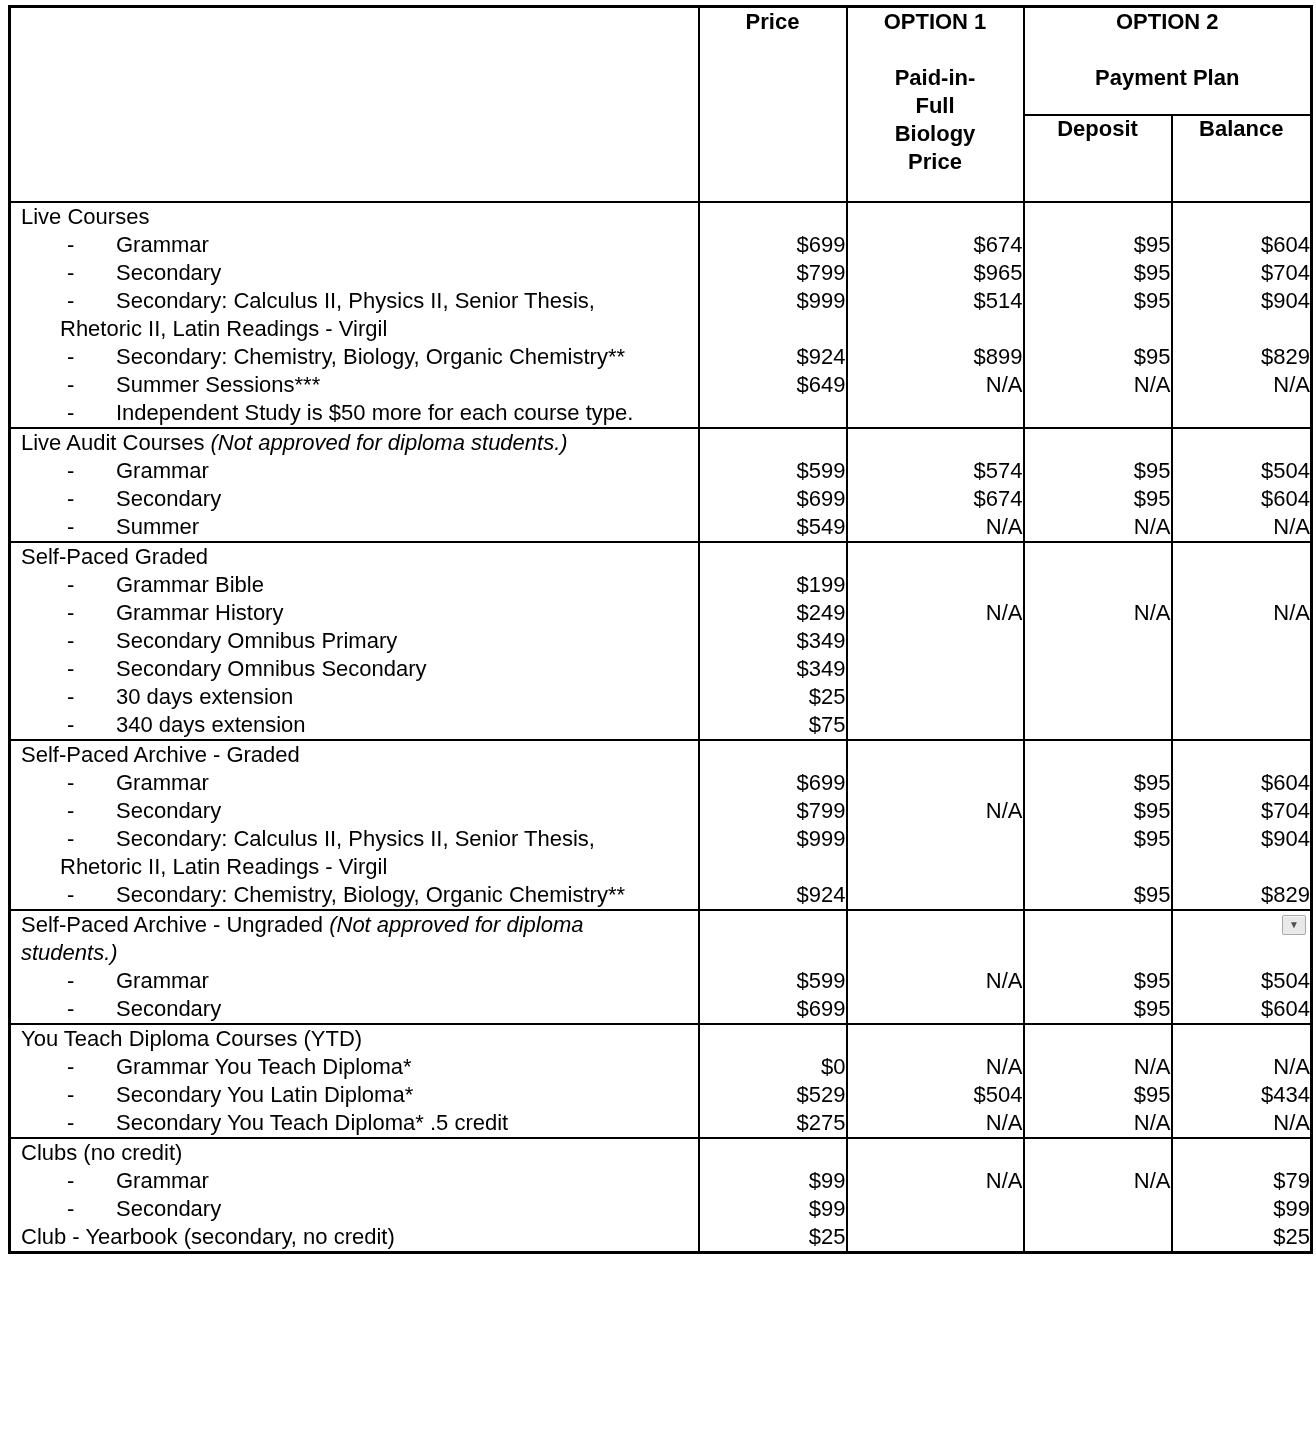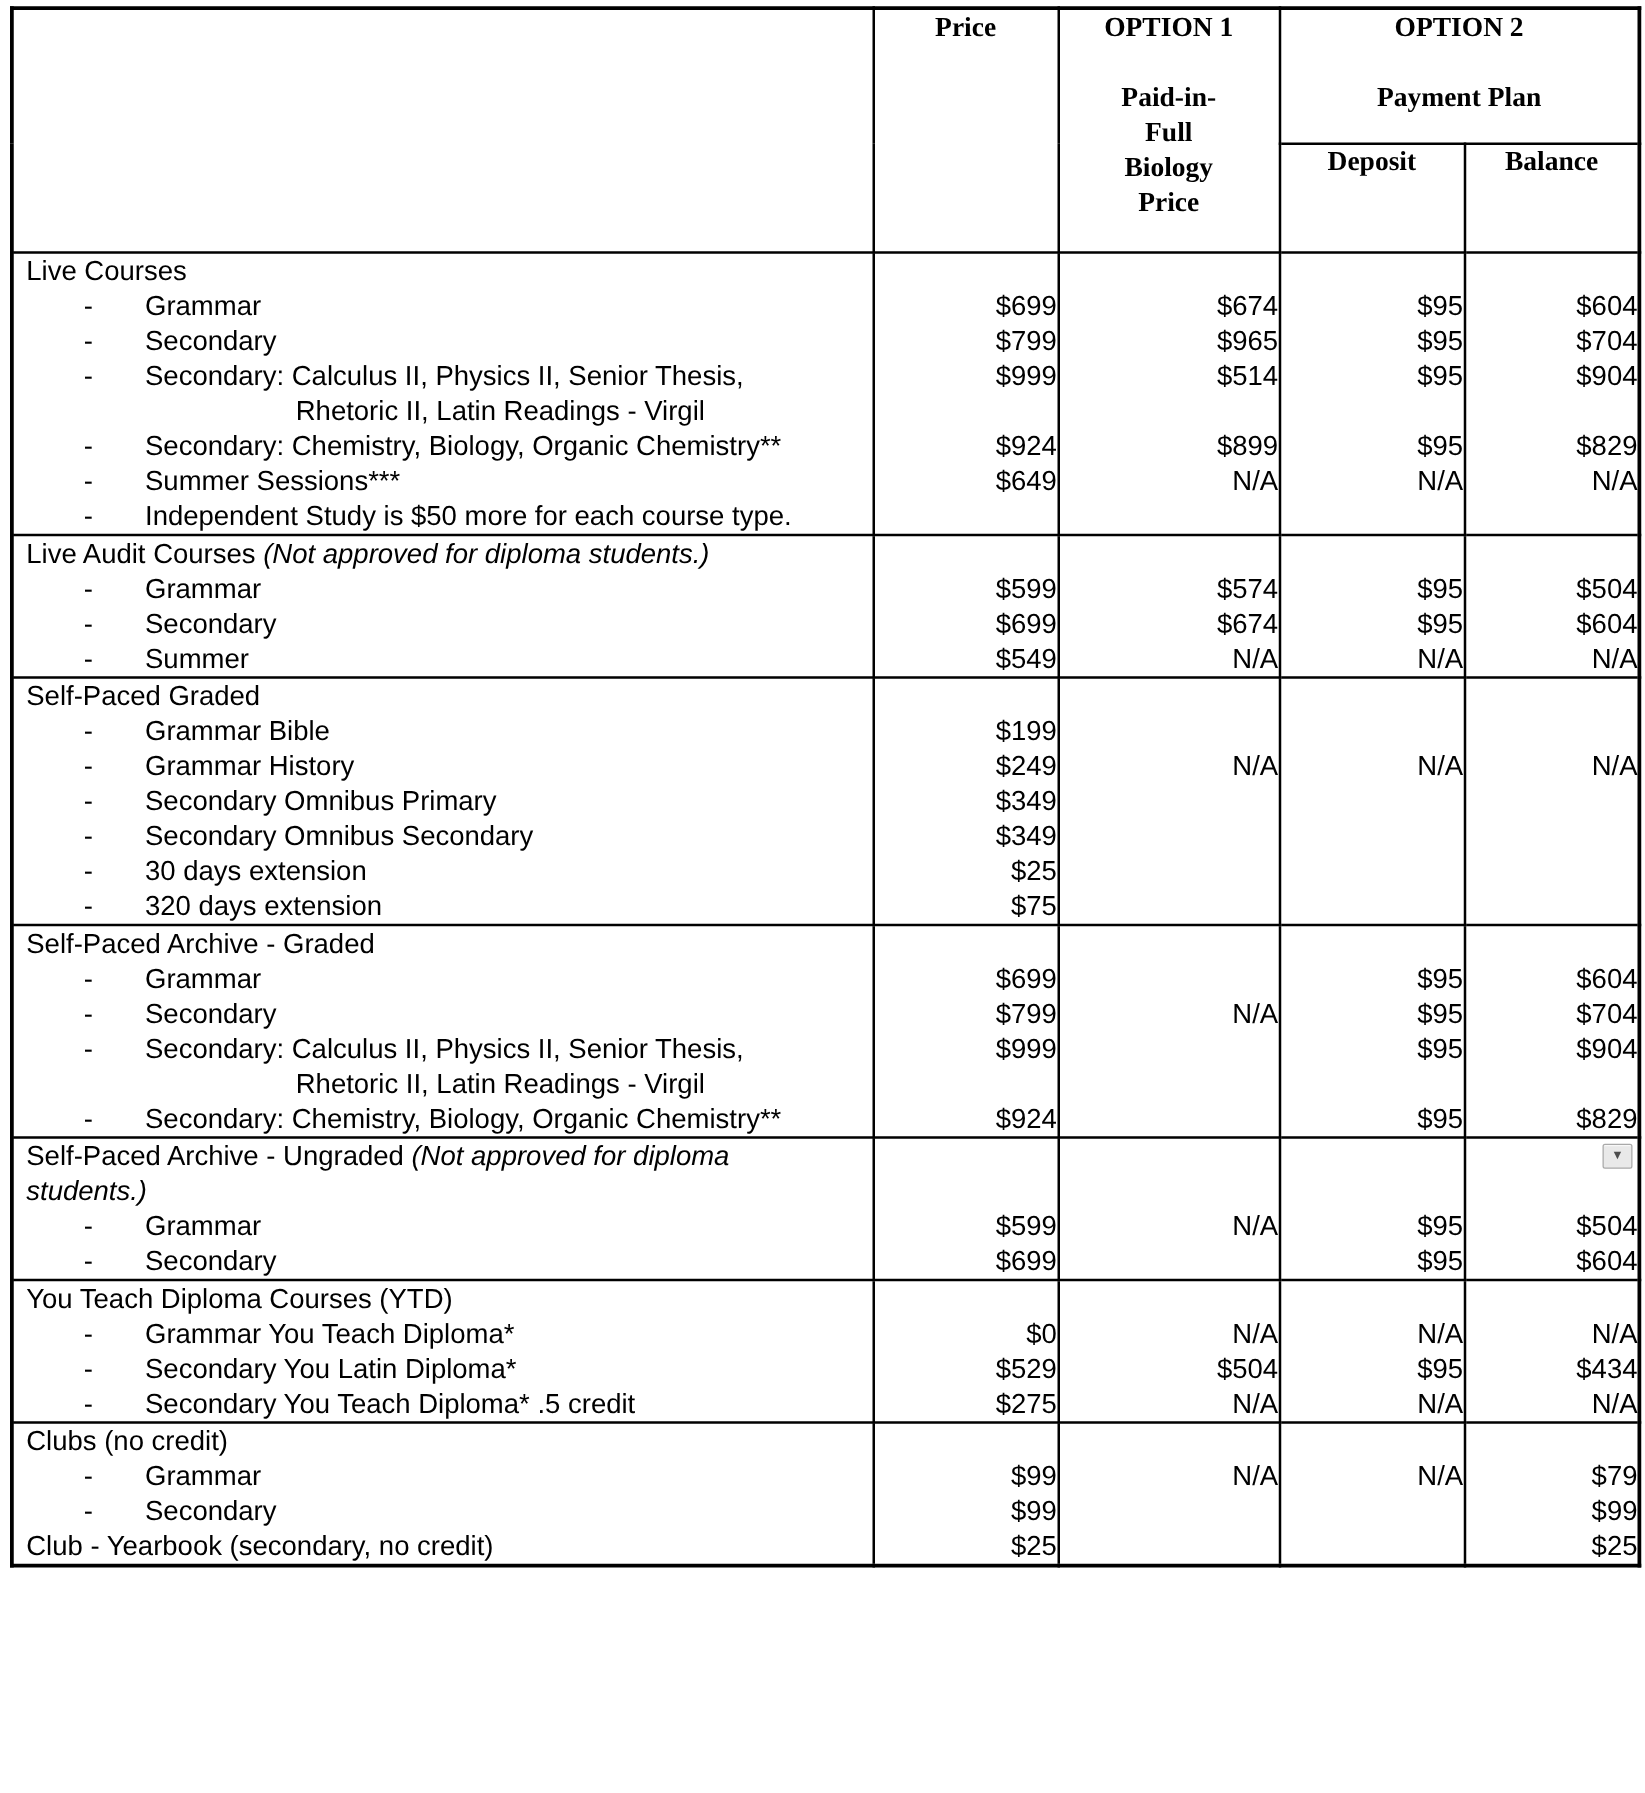--- a/index.html
+++ b/index.html
@@ -12,33 +12,33 @@
 
   table.pricing {
     border-collapse:collapse; table-layout:fixed;
     width:1302px; margin:5px 0 0 8px;
     border:3px solid #000;
     font-size:22px;
   }
   table.pricing td { border:2px solid #000; vertical-align:top; padding:0; }
 
   
-  .hc { font-weight:bold; text-align:center;font-family:Liberation Serif, serif; }
+  .hc { font-weight:bold; text-align:center; }
   .hln { height:28px; line-height:28px; }
   .opt1-h { vertical-align:top; padding-top:8px; }
   .opt2-h { vertical-align:top; padding-top:8px; height:106px; }
   .price-h { vertical-align:middle; }
   .sub-h { height:85px; vertical-align:middle; }
 
   
   .ln { height:28px; line-height:28px; white-space:nowrap; }
   .desc-cell { padding:8px 0 20px 0; }
   .val-cell  { padding:8px 14px 20px 0; text-align:right; }
   .title-ln { padding-left:10px; }
-  .cont-ln  { padding-left:92px;text-align:center; }
+  .cont-ln  { padding-left:49px; }
   .dash { display:inline-block; margin-left:56px; width:49px; }
   .it { font-style:italic; }
   .rel { position:relative; }
 
   
   .dropdown-btn {
     position:absolute; top:4px; right:4px;
     width:22px; height:18px;
     background:#e9e9e9;
     border:1px solid #a9a9a9;
@@ -176,21 +176,21 @@
           </td>
         </tr>
         <tr>
           <td class="desc-cell">
             <div class="ln title-ln"><span>Self-Paced Graded</span></div>
             <div class="ln bullet-ln"><span class="dash">-</span><span>Grammar Bible</span></div>
             <div class="ln bullet-ln"><span class="dash">-</span><span>Grammar History</span></div>
             <div class="ln bullet-ln"><span class="dash">-</span><span>Secondary Omnibus Primary</span></div>
             <div class="ln bullet-ln"><span class="dash">-</span><span>Secondary Omnibus Secondary</span></div>
             <div class="ln bullet-ln"><span class="dash">-</span><span>30 days extension</span></div>
-            <div class="ln bullet-ln"><span class="dash">-</span><span>320 days extension</span></div>
+            <div class="ln bullet-ln"><span class="dash">-</span><span>340 days extension</span></div>
           </td>
           <td class="val-cell">
             <div class="ln">&nbsp;</div>
             <div class="ln">$199</div>
             <div class="ln">$249</div>
             <div class="ln">$349</div>
             <div class="ln">$349</div>
             <div class="ln">$25</div>
             <div class="ln">$75</div>
           </td>

